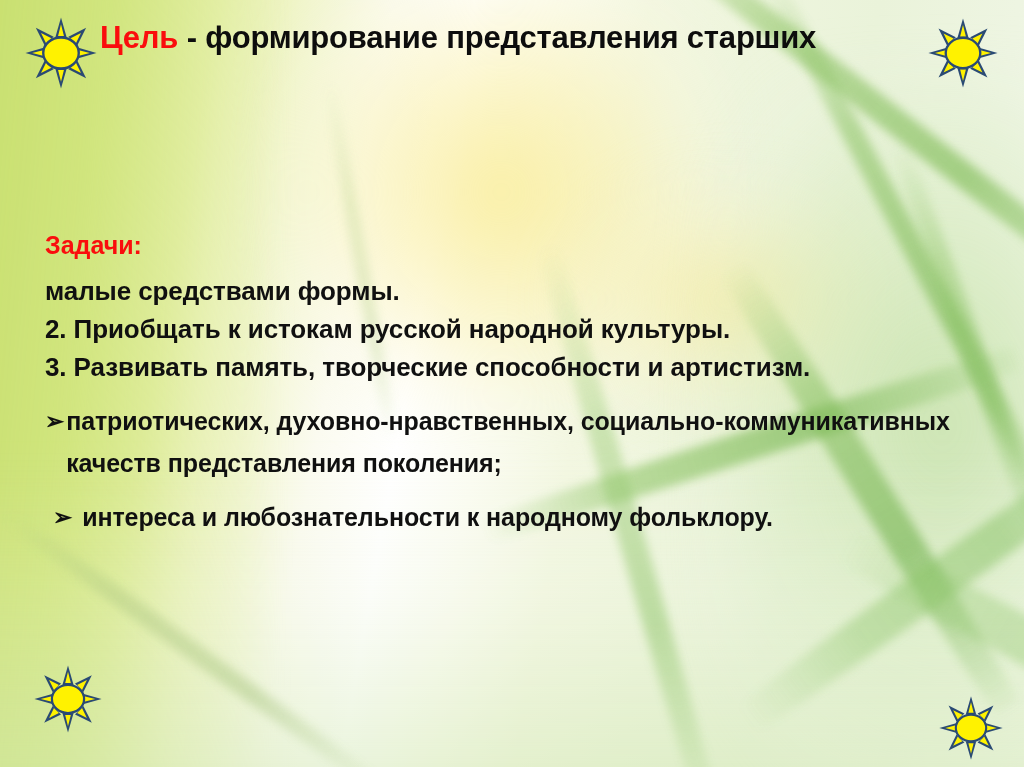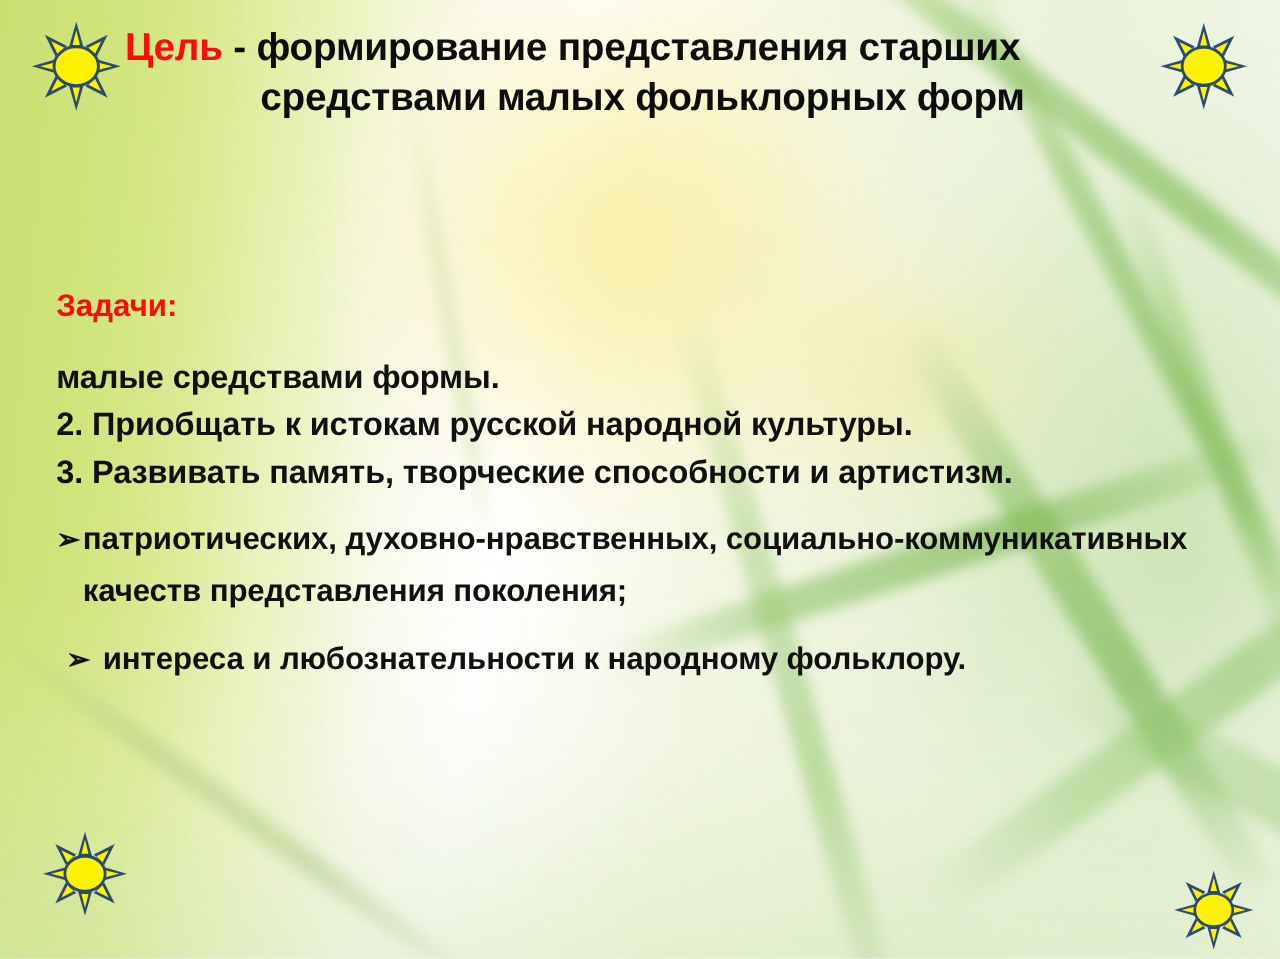--- a/index.html
+++ b/index.html
@@ -9,21 +9,21 @@
   }
   body {
     font-family: "Liberation Sans", sans-serif;
   }
 
   .slide {
     position: relative;
     width: 1024px;
     height: 767px;
     overflow: hidden;
-    background: #e5e5e5;
+    background: #bef264;
   }
 
   
   .bg-base {
     position: absolute;
     inset: 0;
     background:
       linear-gradient(100deg,
         #d9e793 0%,
         #dcea96 10%,
@@ -171,21 +171,21 @@
     position: absolute;
     left: 45px;
     top: 228px;
     width: 940px;
   }
   .tasks-heading {
     font-size: 25px;
     font-weight: bold;
     color: #fa0d0d;
     line-height: 34px;
-    margin-bottom: 20px;
+    margin-bottom: 10px;
   }
   .task-line {
     font-size: 26px;
     font-weight: bold;
     color: #101010;
     line-height: 38px;
     letter-spacing: -0.1px;
     white-space: nowrap;
   }
 
@@ -333,21 +333,20 @@
         <polygon points="77,23 70,37 63,30"></polygon>
         <polygon points="23,77 30,63 37,70"></polygon>
         <polygon points="77,77 63,70 70,63"></polygon>
       </g>
       <ellipse cx="50" cy="50" rx="23" ry="20" fill="#FFF200" stroke="#2A4A74" stroke-width="3.2"></ellipse>
     </svg>
   </div>
 
   <div class="title-block">
     <div class="title-line l1"><span class="title-accent">Цель</span><span> - формирование представления старших</span></div>
-    <div class="title-line">средствами малых фольклорных форм</div>
   </div>
 
   <div class="body-block">
     <div class="tasks-heading">Задачи:</div>
 
     <div class="task-line">малые средствами формы.</div>
     <div class="task-line">2. Приобщать к истокам русской народной культуры.</div>
     <div class="task-line">3. Развивать память, творческие способности и артистизм.</div>
 
     <div class="bullet-block">

